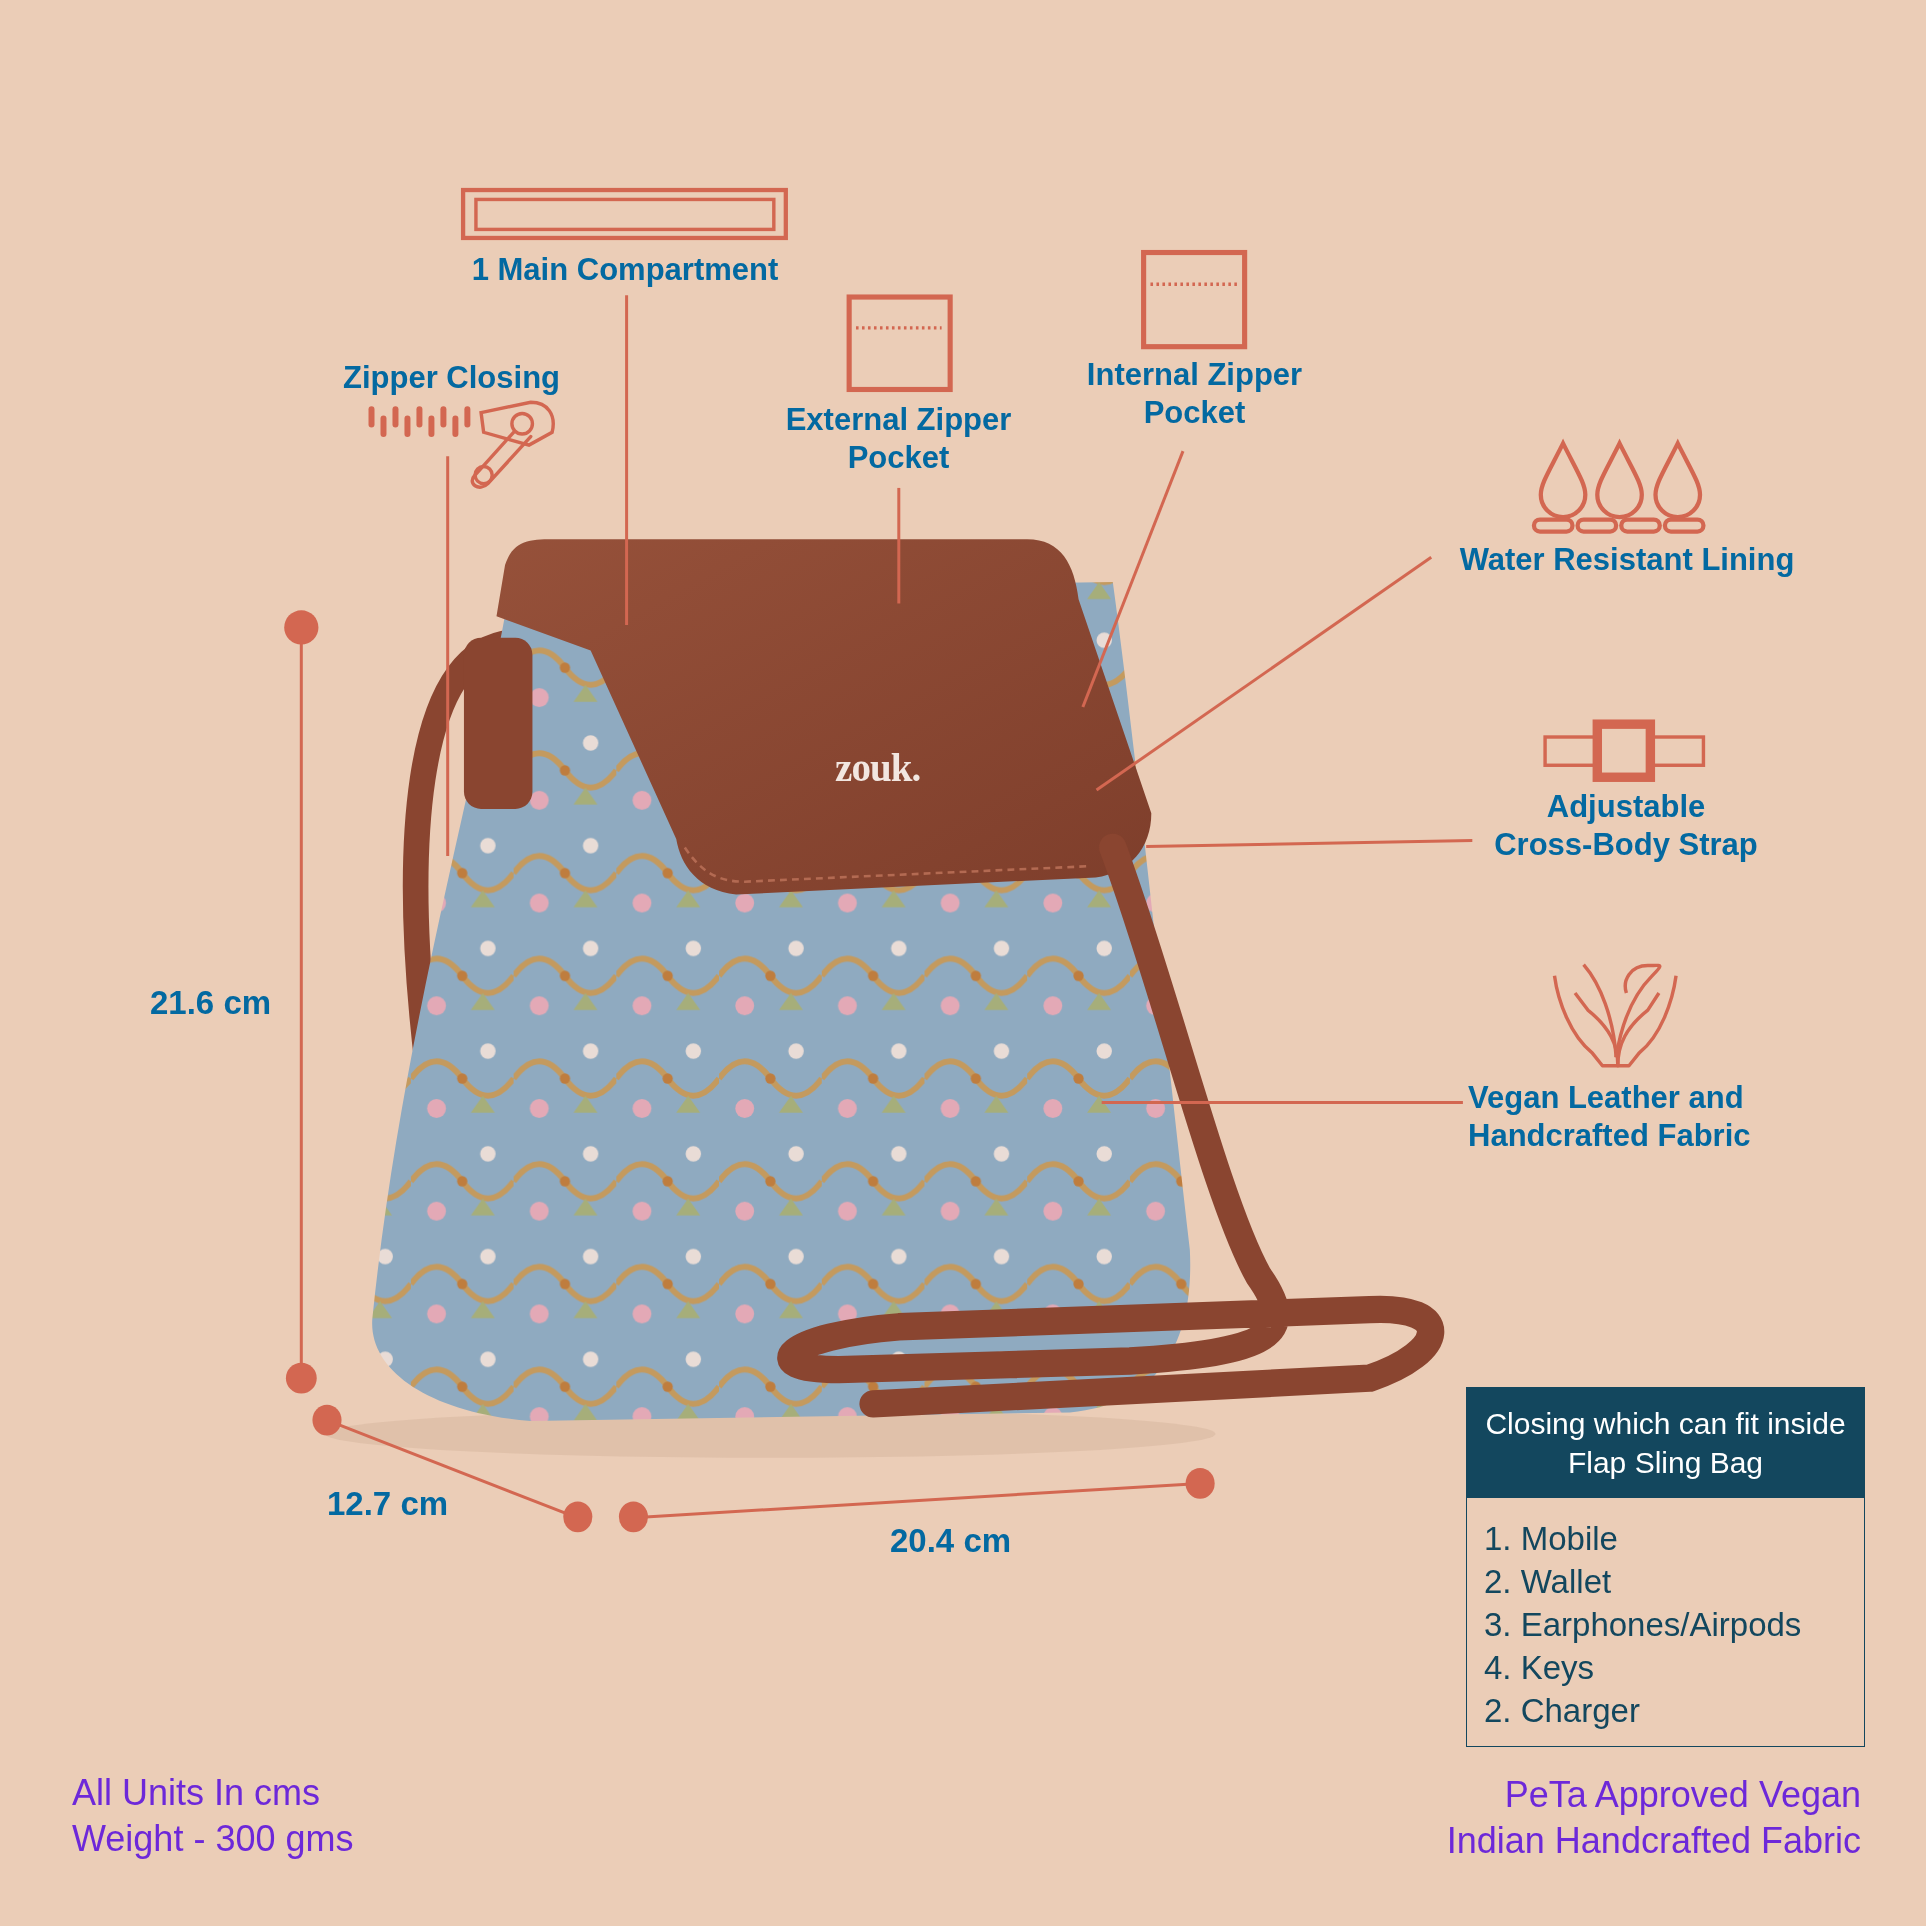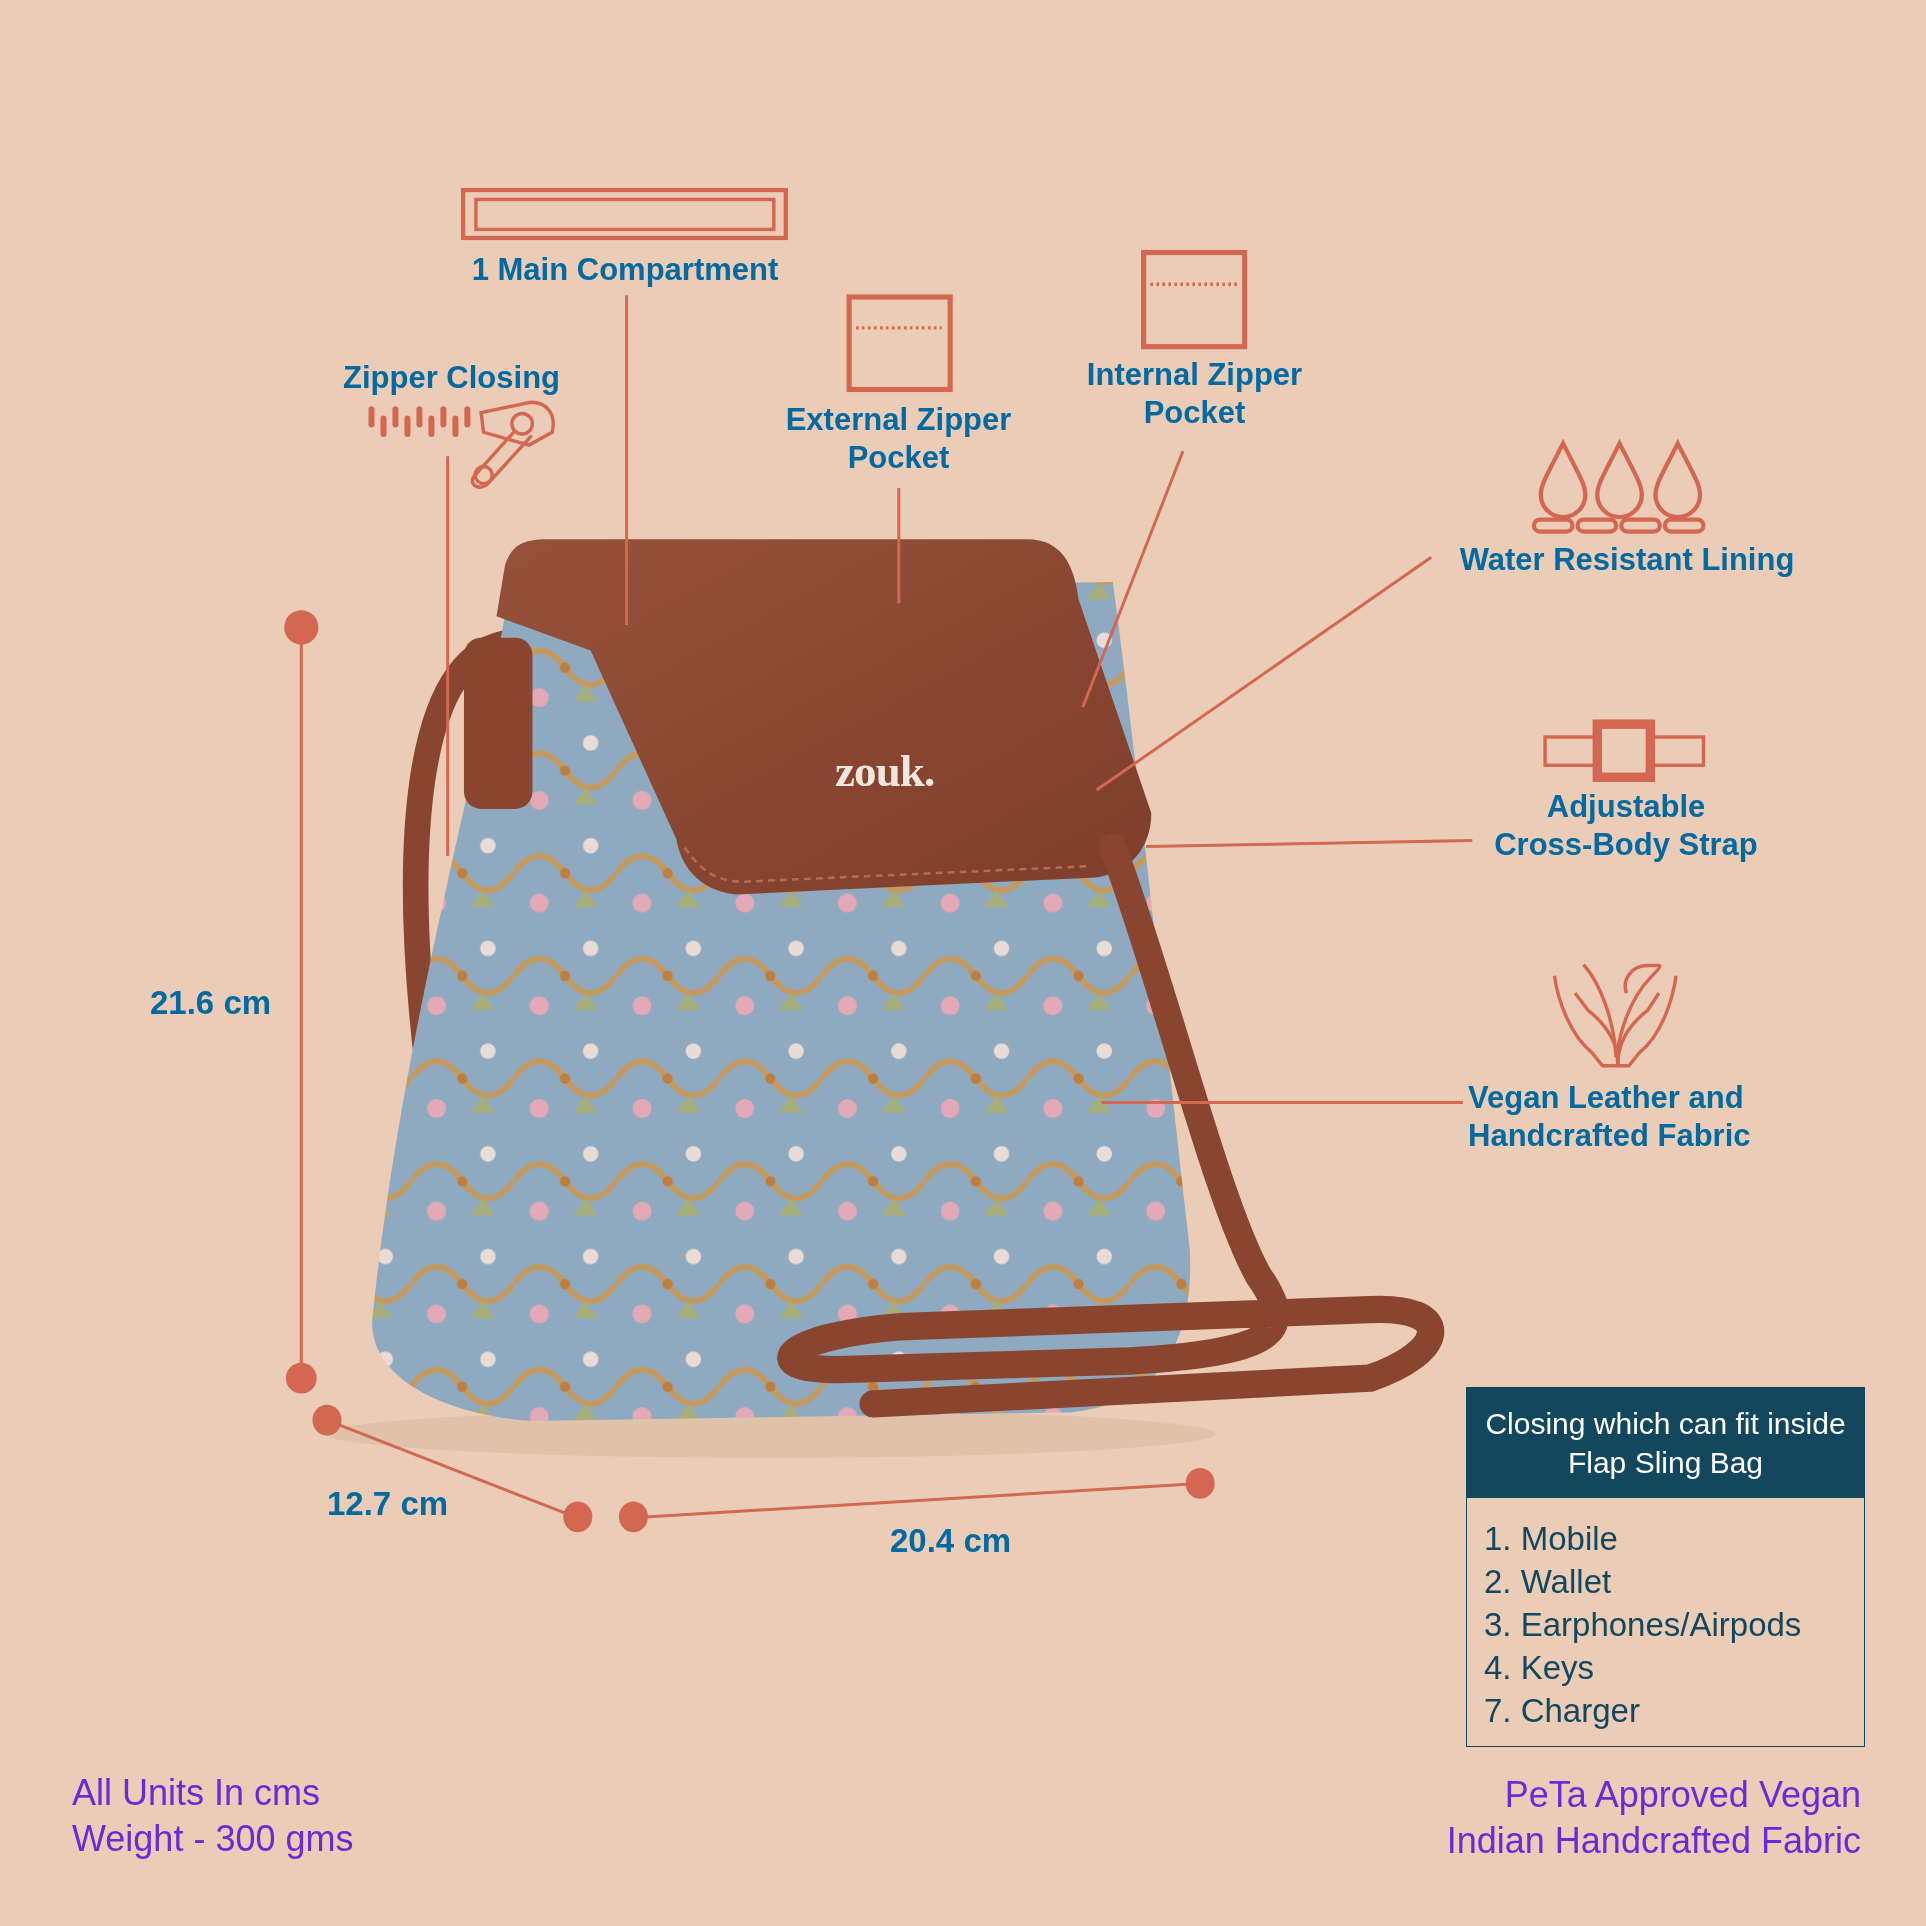--- a/index.html
+++ b/index.html
@@ -55,21 +55,21 @@
   <path d="M595 690 L1300 680 C1330 900 1360 1200 1390 1460 C1395 1560 1360 1640 1250 1650 L620 1660 C500 1650 430 1600 435 1540 C470 1200 560 900 595 690 Z" fill="url(#fabricPat)"></path>
 
   <rect x="542" y="745" width="80" height="200" rx="20" fill="#8A4530"></rect>
 
   <path d="M590 660 C600 630 620 630 650 630 L1200 630 C1240 630 1255 660 1260 700 L1345 950 C1345 990 1320 1020 1280 1025 L860 1045 C815 1040 795 1010 790 980 L690 760 L580 720 Z" fill="url(#leatherGrad)"></path>
   <path d="M800 990 C820 1020 840 1030 870 1030 L1270 1012" fill="none" stroke="#B36A52" stroke-width="3" stroke-dasharray="8 6"></path>
 
   <path d="M1300 990 C1360 1150 1420 1400 1470 1490 C1520 1560 1480 1580 1320 1590 L980 1600 C880 1600 920 1560 1050 1550 L1600 1530 C1700 1525 1690 1580 1600 1610 L1020 1640" fill="none" stroke="#8A4530" stroke-width="32" stroke-linecap="round" stroke-linejoin="round"></path>
 </svg>
 
-<div class="abs" style="left:835px; top:745px; font-family:'Liberation Serif','DejaVu Serif',serif; font-size:45px; font-weight:bold; color:#F2E6E0; letter-spacing:-0.9px;">zouk.</div>
+<div class="abs" style="left:835px; top:745px; font-family:'Liberation Serif','DejaVu Serif',serif; font-size:39px; font-weight:bold; color:#F2E6E0; letter-spacing:-0.9px;">zouk.</div>
 
 <svg class="overlay" width="1926" height="1926" viewBox="0 0 2250 2250">
   <g stroke="#D36751" stroke-width="3.5" fill="none">
 
     <line x1="732" y1="345" x2="732" y2="730"></line>
     <line x1="523" y1="533" x2="523" y2="1000"></line>
     <line x1="1050" y1="570" x2="1050" y2="705"></line>
     <line x1="1382" y1="527" x2="1265" y2="826"></line>
     <line x1="1672" y1="651" x2="1281" y2="923"></line>
     <line x1="1720" y1="982" x2="1339" y2="989"></line>
@@ -179,21 +179,21 @@
 <div class="infobox">
   <div class="infobox-header">
     <div>Closing which can fit inside</div>
     <div>Flap Sling Bag</div>
   </div>
   <ul class="infobox-list">
     <li>1. Mobile</li>
     <li>2. Wallet</li>
     <li>3. Earphones/Airpods</li>
     <li>4. Keys</li>
-    <li>7. Charger</li>
+    <li>2. Charger</li>
   </ul>
 </div>
 
 <div class="footer-text" style="left:72px; top:1770px;">
   <div>All Units In cms</div>
   <div>Weight - 300 gms</div>
 </div>
 <div class="footer-text" style="right:65px; top:1772px; text-align:right;">
   <div>PeTa Approved Vegan</div>
   <div>Indian Handcrafted Fabric</div>

